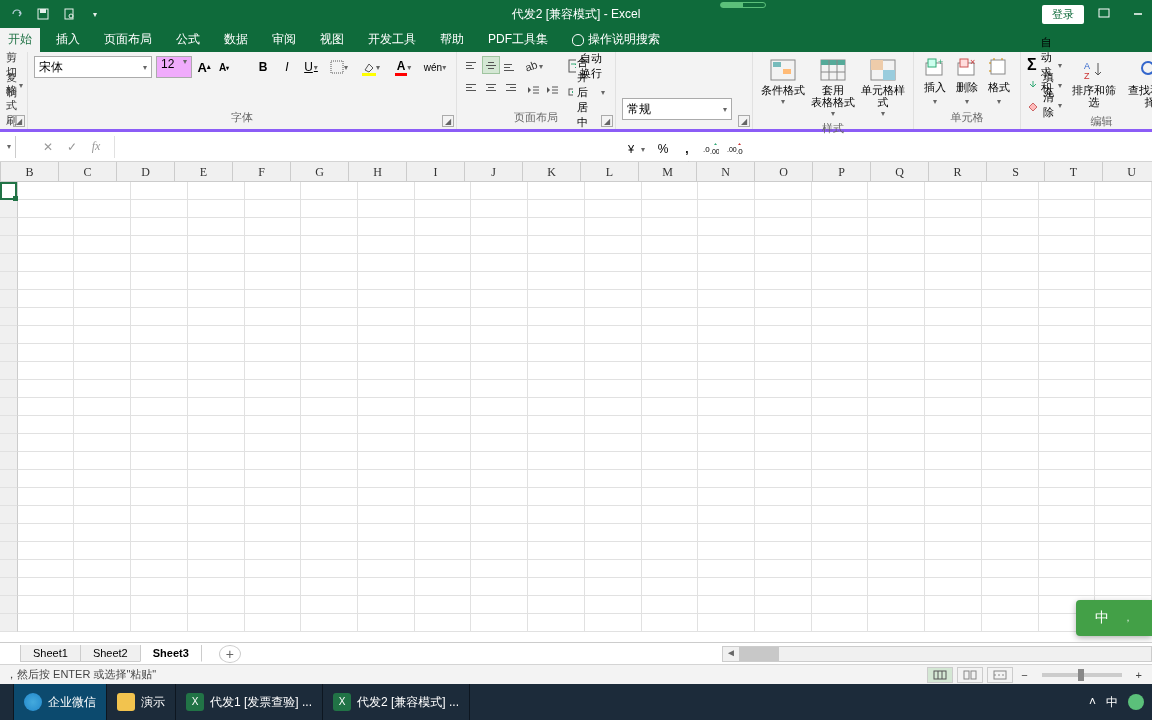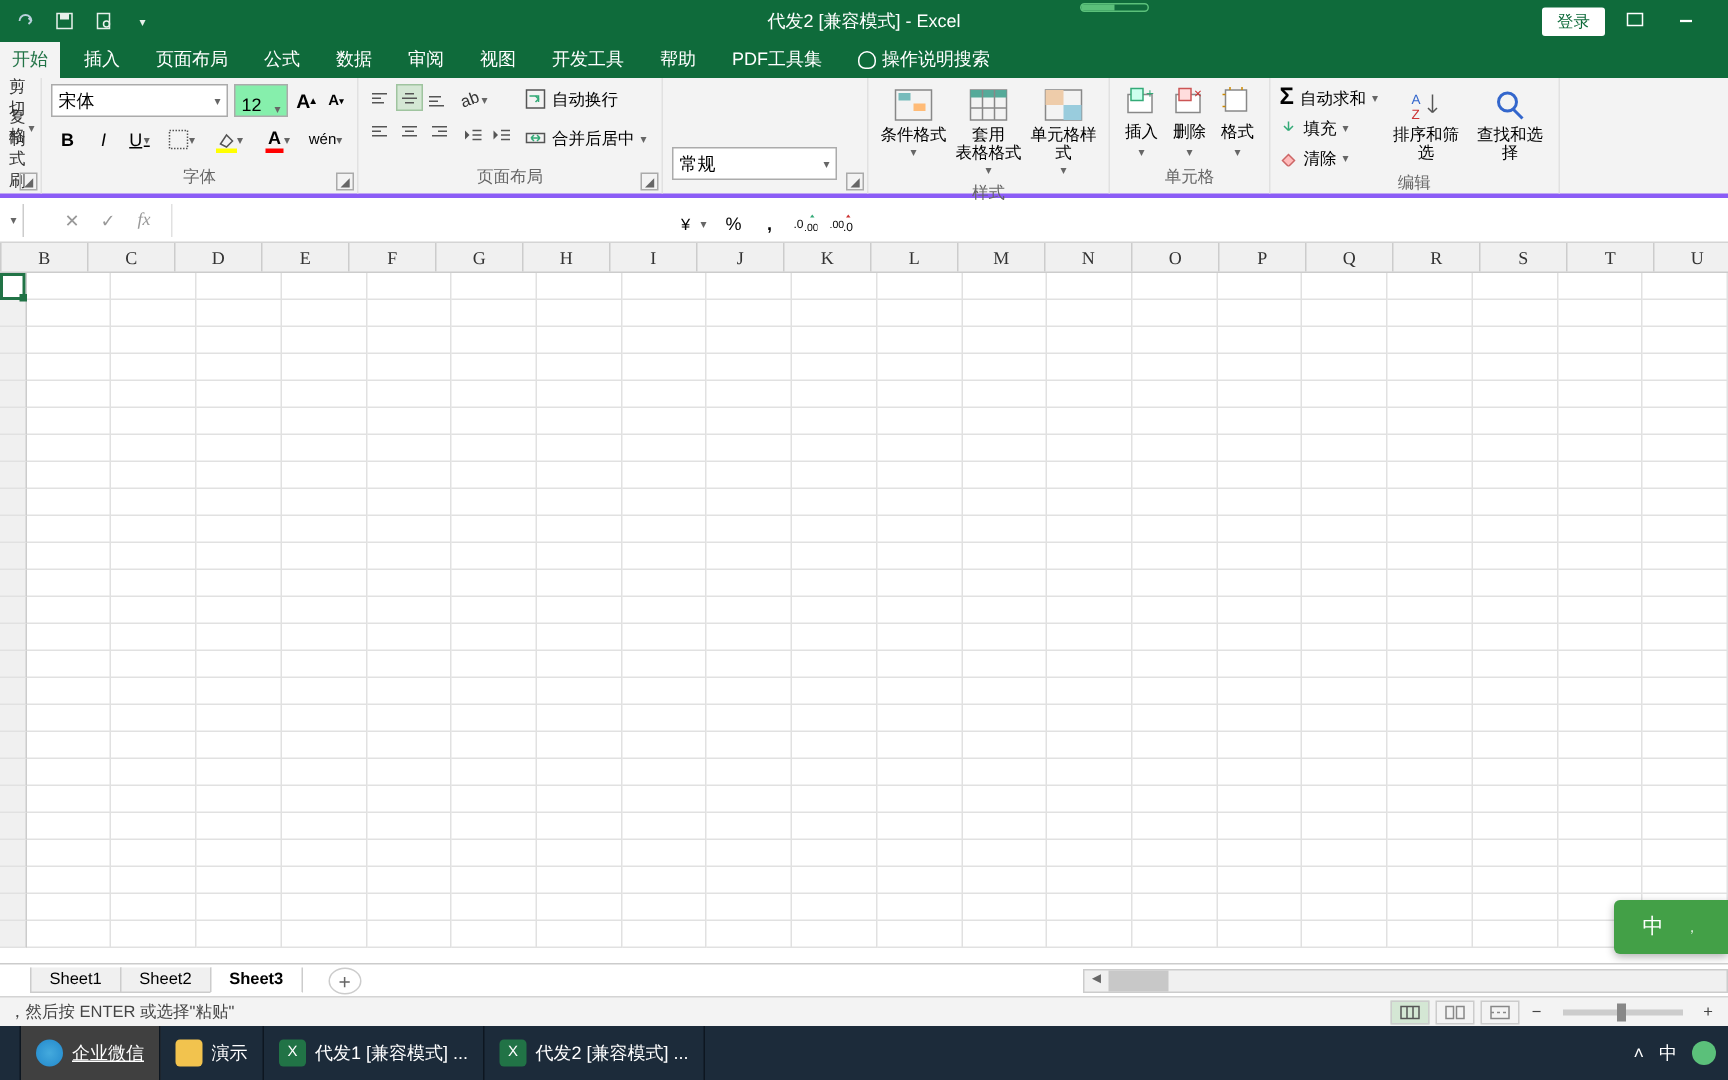--- a/index.html
+++ b/index.html
@@ -3,21 +3,21 @@
 <meta charset="utf-8">
 <style>
 * { margin: 0; padding: 0; box-sizing: border-box; font-family: "Microsoft YaHei", "SimSun", sans-serif; }
 body { width: 1152px; height: 720px; overflow: hidden; background: #fff; font-size: 12px; }
 
 
 .titlebar { height: 28px; background: #0f6b3b; display: flex; align-items: center; color: #fff; position: relative; }
 .qat { display: flex; gap: 8px; padding-left: 8px; align-items: center; }
 .qat .ico { width: 18px; height: 18px; display: flex; align-items: center; justify-content: center; opacity: 0.9; }
 .title-text { position: absolute; left: 50%; transform: translateX(-50%); font-size: 12px; }
-.title-right { margin-left: auto; display: flex; gap: 6px; padding-right: 14px; align-items: center; }
+.title-right { margin-left: auto; display: flex; gap: 6px; padding-right: 0; align-items: center; }
 .login-btn { background: #fff; color: #0f6b3b; padding: 2px 10px; border-radius: 2px; font-size: 11px; cursor: pointer; }
 .win-btn { width: 28px; height: 20px; display: flex; align-items: center; justify-content: center; }
 .save-indicator { position: absolute; left: 720px; top: 2px; width: 46px; height: 6px; border: 1px solid #5bc07a; border-radius: 3px; }
 .save-indicator::before { content: ""; display: block; width: 50%; height: 100%; background: #5bc07a; }
 
 
 .tabs { height: 24px; background: #0f6b3b; display: flex; align-items: flex-end; padding-left: 0; color: #fff; gap: 8px; }
 .tab { padding: 4px 8px 4px; font-size: 12px; cursor: pointer; }
 .tab.active { background: #f3f3f3; color: #217346; }
 .tell-me { display: flex; align-items: center; gap: 4px; padding: 0 8px 4px; }
@@ -25,24 +25,24 @@
 
 
 .ribbon { height: 80px; background: #f3f3f3; border-bottom: 3px solid #8b5cf6; display: flex; }
 .rgroup { border-right: 1px solid #e1e1e1; padding: 4px 6px 2px; display: flex; flex-direction: column; justify-content: space-between; position: relative; }
 .rgroup-label { text-align: center; font-size: 11px; color: #666; padding-bottom: 2px; }
 .dlg-launch { position: absolute; right: 2px; bottom: 2px; width: 12px; height: 12px; border: 1px solid #aaa; font-size: 8px; display: flex; align-items: center; justify-content: center; color: #666; }
 
 .clip-col { display: flex; flex-direction: column; gap: 2px; font-size: 11px; color: #333; }
 .clip-item { display: flex; align-items: center; gap: 2px; height: 18px; }
 
-.font-block { display: flex; flex-direction: column; gap: 4px; }
+.font-block { display: flex; flex-direction: row; gap: 20px; }
 .font-row1 { display: flex; gap: 4px; align-items: center; }
 .font-name { width: 118px; height: 22px; border: 1px solid #ababab; background: #fff; padding: 0 4px; display: flex; align-items: center; justify-content: space-between; }
-.font-size { width: 36px; height: 22px; border: 1px solid #ababab; background: #86efac; padding: 0 4px; display: flex; align-items: flex-end; justify-content: space-between; }
+.font-size { width: 36px; height: 22px; border: 1px solid #ababab; background: #f0abfc; padding: 0 4px; display: flex; align-items: flex-start; justify-content: space-between; }
 .dd { font-size: 8px; color: #666; }
 .sz-btn { width: 16px; height: 16px; display: flex; align-items: center; justify-content: center; font-weight: bold; }
 .font-row2 { display: flex; gap: 2px; align-items: center; }
 .fmt-btn { width: 22px; height: 22px; display: flex; align-items: center; justify-content: center; }
 .fmt-btn.b { font-weight: bold; }
 .fmt-btn.i { font-style: italic; }
 .fmt-btn.u { text-decoration: underline; }
 .border-btn { width: 30px; display: flex; align-items: center; }
 .fill-btn { width: 30px; display: flex; align-items: center; }
 .font-color-btn { width: 30px; display: flex; align-items: center; }
@@ -113,21 +113,21 @@
 .status-bar { height: 20px; background: #f3f3f3; border-top: 1px solid #d4d4d4; display: flex; align-items: center; padding: 0 6px; font-size: 11px; color: #444; }
 .status-right { margin-left: auto; display: flex; align-items: center; gap: 4px; }
 .view-btn { width: 26px; height: 16px; border: 1px solid #ccc; display: flex; align-items: center; justify-content: center; }
 .view-btn.active { background: #d4e7d4; }
 .zoom-slider { width: 80px; height: 4px; background: #ccc; position: relative; margin: 0 6px; }
 .zoom-slider::after { content: ""; position: absolute; left: 45%; top: -4px; width: 6px; height: 12px; background: #888; }
 
 
 .taskbar { height: 36px; background: #1c2b3a; display: flex; align-items: center; }
 .tb-item { height: 36px; display: flex; align-items: center; gap: 6px; padding: 0 10px; color: #fff; font-size: 12px; border-right: 1px solid #0d1620; }
-.tb-item.active { background: #404040; text-decoration: underline; }
+.tb-item.active { background: #0c4a6e; }
 .tb-ico { width: 18px; height: 18px; border-radius: 3px; }
 .tb-right { margin-left: auto; display: flex; align-items: center; gap: 10px; padding-right: 8px; color: #fff; }
 
 svg { display: block; }
 </style>
 </head>
 <body>
 
 <div class="titlebar">
   <div class="qat">
@@ -1175,21 +1175,21 @@
   <div class="tb-item active">
     <span class="tb-ico" style="background:radial-gradient(circle,#4ad,#28c);border-radius:50%;"></span>
     <span>企业微信</span>
   </div>
   <div class="tb-item">
     <span class="tb-ico" style="background:#f2c34e;"></span>
     <span>演示</span>
   </div>
   <div class="tb-item">
     <span class="tb-ico" style="background:#217346;color:#fff;font-size:10px;text-align:center;line-height:18px;">X</span>
-    <span>代发1  [兼容模式]  ...</span>
+    <span>代发1  [发票查验]  ...</span>
   </div>
   <div class="tb-item">
     <span class="tb-ico" style="background:#217346;color:#fff;font-size:10px;text-align:center;line-height:18px;">X</span>
     <span>代发2  [兼容模式]  ...</span>
   </div>
   <div class="tb-right">
     <span>˄</span>
     <span>中</span>
     <span style="width:16px;height:16px;background:#5bc07a;border-radius:50%;"></span>
   </div>

